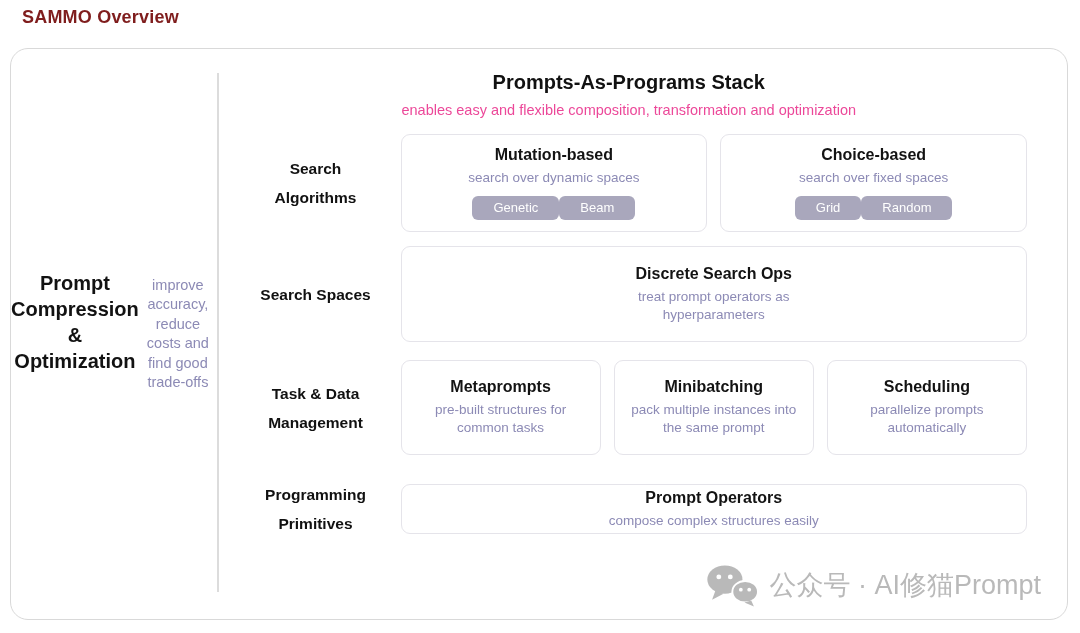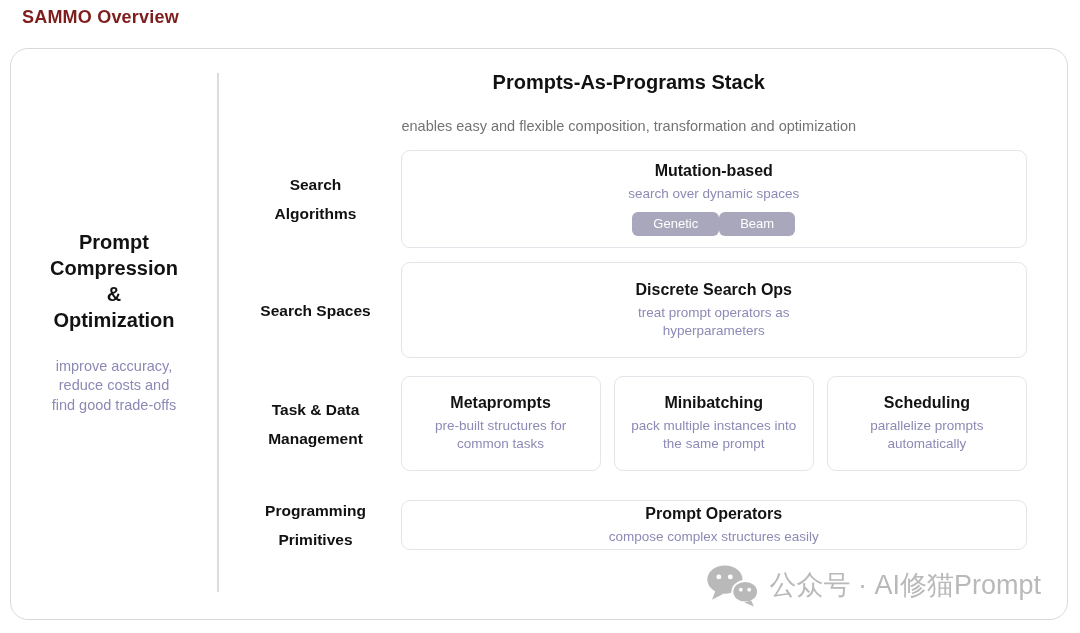--- a/index.html
+++ b/index.html
@@ -27,21 +27,21 @@
     border: 1.5px solid #d9d9d9;
     border-radius: 18px;
     box-sizing: border-box;
     display: flex;
   }
   
   .left-panel {
     width: 206px;
     flex: 0 0 206px;
     display: flex;
-    flex-direction: column;
+    flex-direction: row;
     align-items: center;
     justify-content: center;
     text-align: center;
     padding-bottom: 24px;
     box-sizing: border-box;
   }
   .left-title { font-size: 20px; font-weight: bold; line-height: 26px; color: #121212; }
   .left-sub { margin-top: 24px; font-size: 14.5px; line-height: 19.5px; color: #8c8ab5; }
   .divider {
     width: 1.5px;
@@ -60,22 +60,22 @@
   }
   .stack-title {
     text-align: center;
     font-size: 20px;
     font-weight: bold;
     color: #111111;
   }
   .stack-subtitle {
     text-align: center;
     font-size: 14.5px;
-    color: #737373;
-    margin-top: 24px;
+    color: #ec4899;
+    margin-top: 8px;
   }
   .rows { margin-top: 16px; display: flex; flex-direction: column; }
   .row { display: flex; align-items: stretch; }
   .row-1 { height: 98px; margin-bottom: 14px; }
   .row-2 { height: 96px; margin-bottom: 18px; }
   .row-3 { height: 95px; margin-bottom: 29px; }
   .row-4 { height: 50px; }
   .row-label {
     flex: 0 0 170px;
     display: flex;
@@ -166,20 +166,28 @@
         <div class="row-label">
           <span>Search Algorithms</span>
         </div>
         <div class="row-boxes">
           <div class="box">
             <div class="box-title">Mutation-based</div>
             <div class="box-sub">search over dynamic spaces</div>
             <div class="tags">
               <span class="tag">Genetic</span>
               <span class="tag">Beam</span>
+            </div>
+          </div>
+          <div class="box">
+            <div class="box-title">Choice-based</div>
+            <div class="box-sub">search over fixed spaces</div>
+            <div class="tags">
+              <span class="tag">Grid</span>
+              <span class="tag">Random</span>
             </div>
           </div>
         </div>
       </div>
 
       <div class="row row-2">
         <div class="row-label">
           <span>Search Spaces</span>
         </div>
         <div class="row-boxes">

